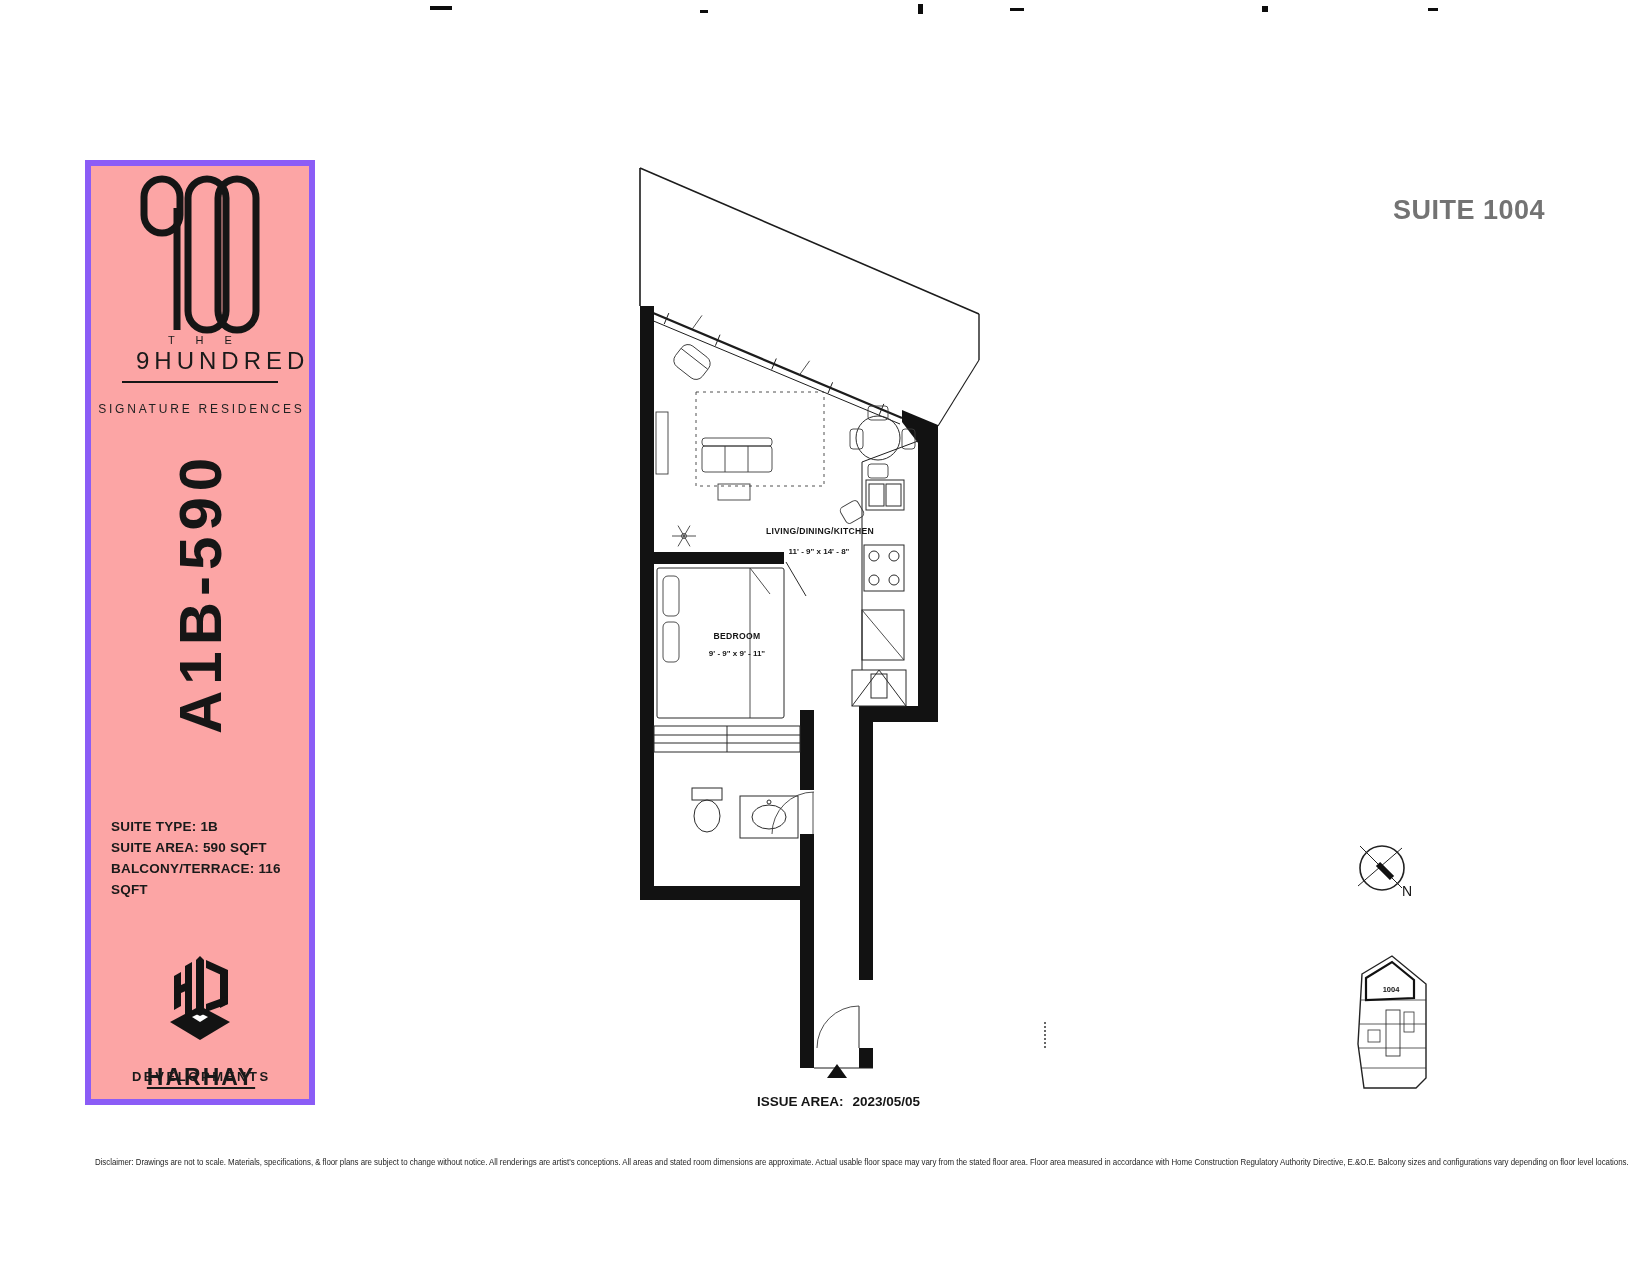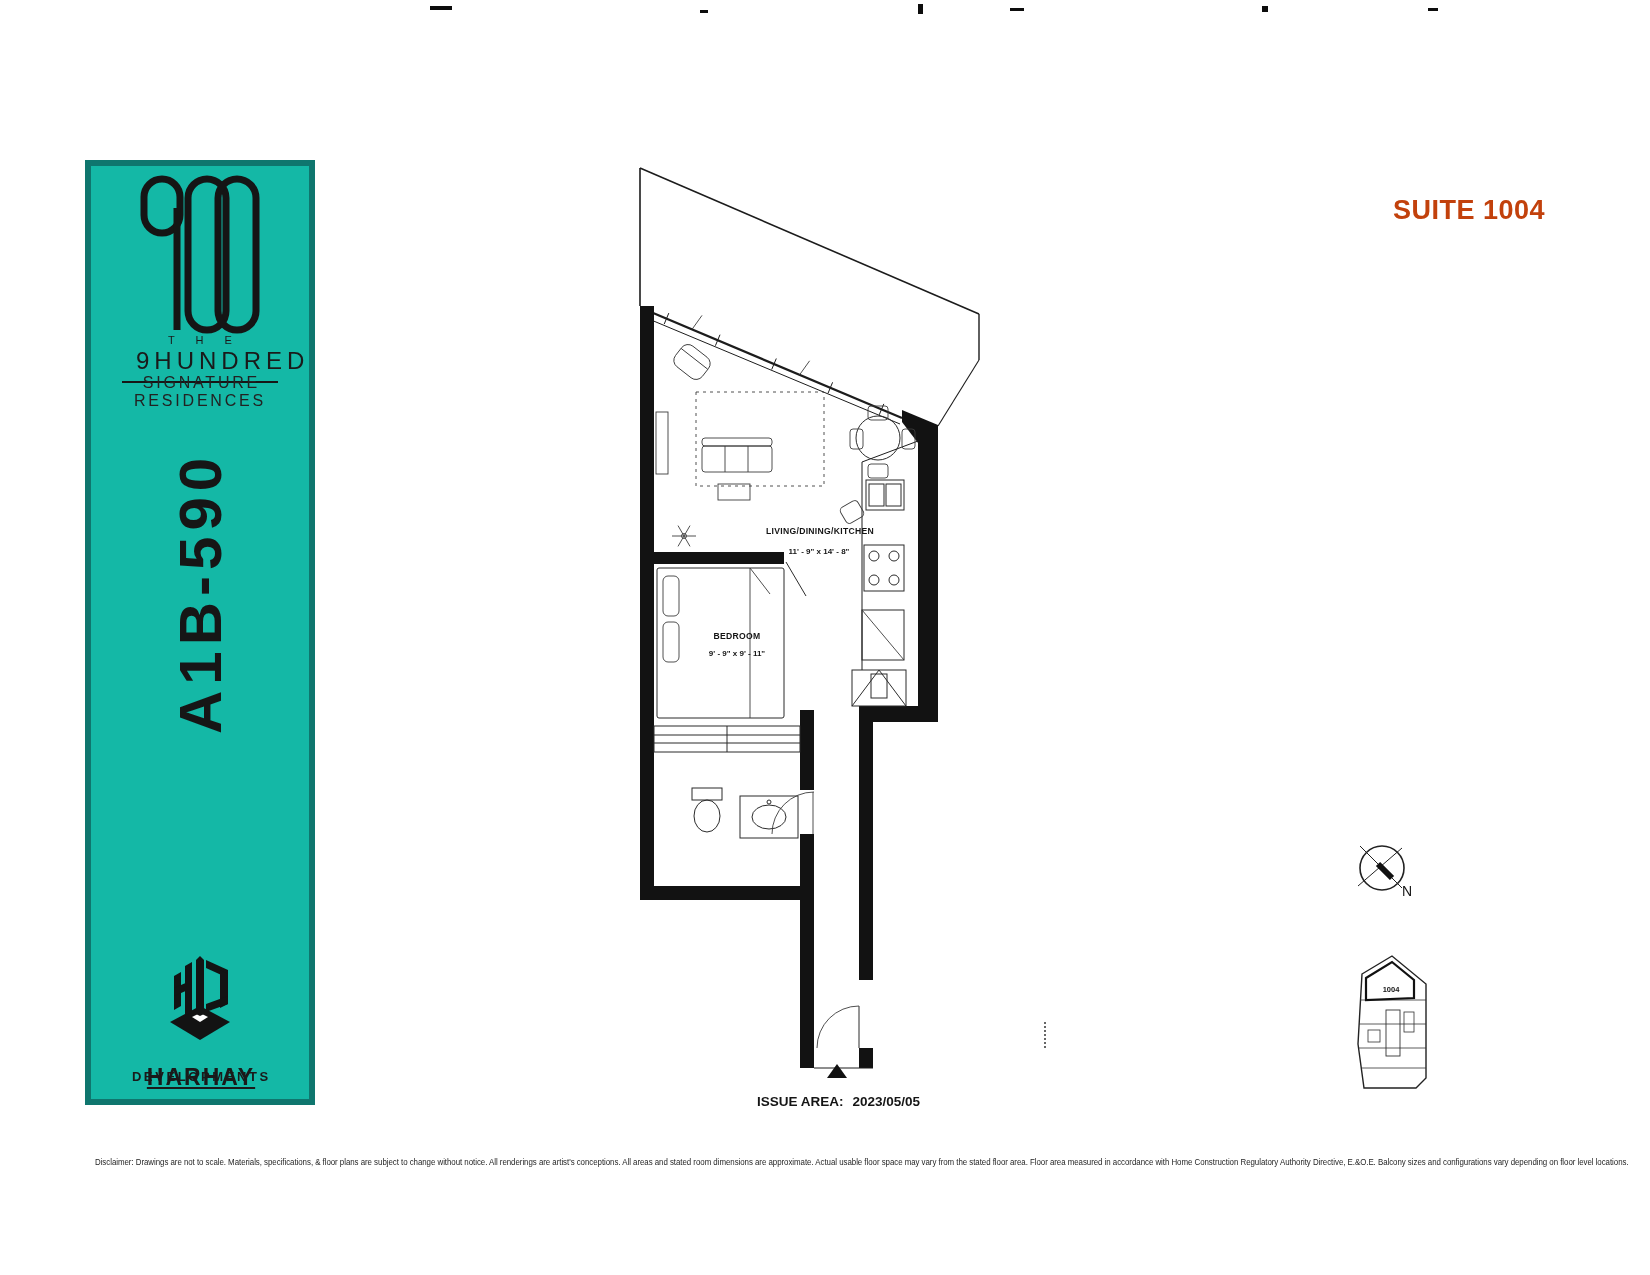--- a/index.html
+++ b/index.html
@@ -5,37 +5,37 @@
   * { margin:0; padding:0; box-sizing:border-box; }
   html,body { width:1650px; height:1275px; background:#fff; }
   body { position:relative; font-family:"Liberation Sans", sans-serif; color:#1a1a1a; overflow:hidden; }
   .abs { position:absolute; }
 
   
   .speck { position:absolute; background:#0d0d0d; }
 
   
   .sidebar { position:absolute; left:85px; top:160px; width:230px; height:945px;
-             border:6px solid #0f766e; background:#14b8a6; }
+             border:6px solid #8b5cf6; background:#fca5a5; }
   .sb-center { left:0; right:0; text-align:center; }
   .logo900 { left:50%; transform:translateX(-50%); top:8px; }
   .brand-the { top:168px; font-size:11px; letter-spacing:9px; text-indent:9px; font-weight:500; }
   .brand-name { top:181px; font-size:24px; letter-spacing:5px; text-indent:5px; font-weight:500;padding-left:40px; }
   .brand-rule { top:215px; left:50%; transform:translateX(-50%); width:156px; height:2px; background:#161616; }
-  .brand-tag { top:208px; font-size:16px; letter-spacing:2.8px; text-indent:2.8px; font-weight:400; color:#222; }
+  .brand-tag { top:236px; font-size:12px; letter-spacing:2.8px; text-indent:2.8px; font-weight:400; color:#222; }
   .unit-code { top:272px; left:0; right:0; height:310px; display:flex; align-items:center; justify-content:center;
                writing-mode:vertical-rl; transform:rotate(180deg); font-size:60px; font-weight:600;
                letter-spacing:6px; color:#161616; }
   .suite-details { left:20px; top:650px; font-size:13.5px; font-weight:700; line-height:21px; letter-spacing:.2px; }
   .hclogo { left:50%; transform:translateX(-50%); top:776px; }
   .dev-name { top:898px; font-size:23px; font-weight:700; letter-spacing:2px; text-indent:2px;text-decoration:underline; }
   .dev-sub  { top:903px; font-size:13px; font-weight:700; letter-spacing:2.6px; text-indent:2.6px; }
 
   
-  .suite-title { left:1393px; top:195px; font-size:27px; font-weight:700; letter-spacing:.5px; color:#c2410c; }
+  .suite-title { left:1393px; top:195px; font-size:27px; font-weight:700; letter-spacing:.5px; color:#737373; }
   .issue-date { left:757px; top:1094px; font-size:13.5px; font-weight:700; color:#151515; }
   .issue-date .val { margin-left:9px; }
   .disclaimer { left:95px; top:1157px; font-size:8.6px; color:#1f1f1f; white-space:nowrap;
                 transform:scaleX(.92); transform-origin:left center; letter-spacing:-.05px; }
 
   
   svg text { font-family:"Liberation Sans", sans-serif; fill:#141414; }
   .wall { fill:#121212; stroke:none; }
   .ln   { stroke:#1c1c1c; fill:none; }
   .fx   { stroke:#2b2b2b; fill:none; stroke-width:1; }
@@ -65,20 +65,25 @@
     <rect x="79" y="5" width="38" height="151" rx="19" fill="none" stroke="#151515" stroke-width="7"></rect>
   </svg>
 
   <div class="abs sb-center brand-the">T H E</div>
   <div class="abs sb-center brand-name">9HUNDRED</div>
   <div class="abs brand-rule"></div>
   <div class="abs sb-center brand-tag">SIGNATURE RESIDENCES</div>
 
   <div class="abs unit-code">A1B-590</div>
 
+  <div class="abs suite-details">
+    <div>SUITE TYPE: 1B</div>
+    <div>SUITE AREA: 590 SQFT</div>
+    <div>BALCONY/TERRACE: 116 SQFT</div>
+  </div>
 
   <svg class="abs hclogo" width="96" height="100" viewBox="0 0 96 100">
     <g fill="#131313">
       <polygon points="48,98 18,80 48,64 78,80"></polygon>
       <polygon points="48,80 40,75 48,71 56,75" fill="#ffffff"></polygon>
       <polygon points="22,34 29,30 29,64 22,68"></polygon>
       <polygon points="22,46 36,40 36,48 22,54"></polygon>
       <polygon points="33,24 40,20 40,70 33,74"></polygon>
       <polygon points="44,18 48,14 52,18 52,72 48,74 44,72"></polygon>
       <polygon points="54,18 76,28 76,36 54,26"></polygon>

